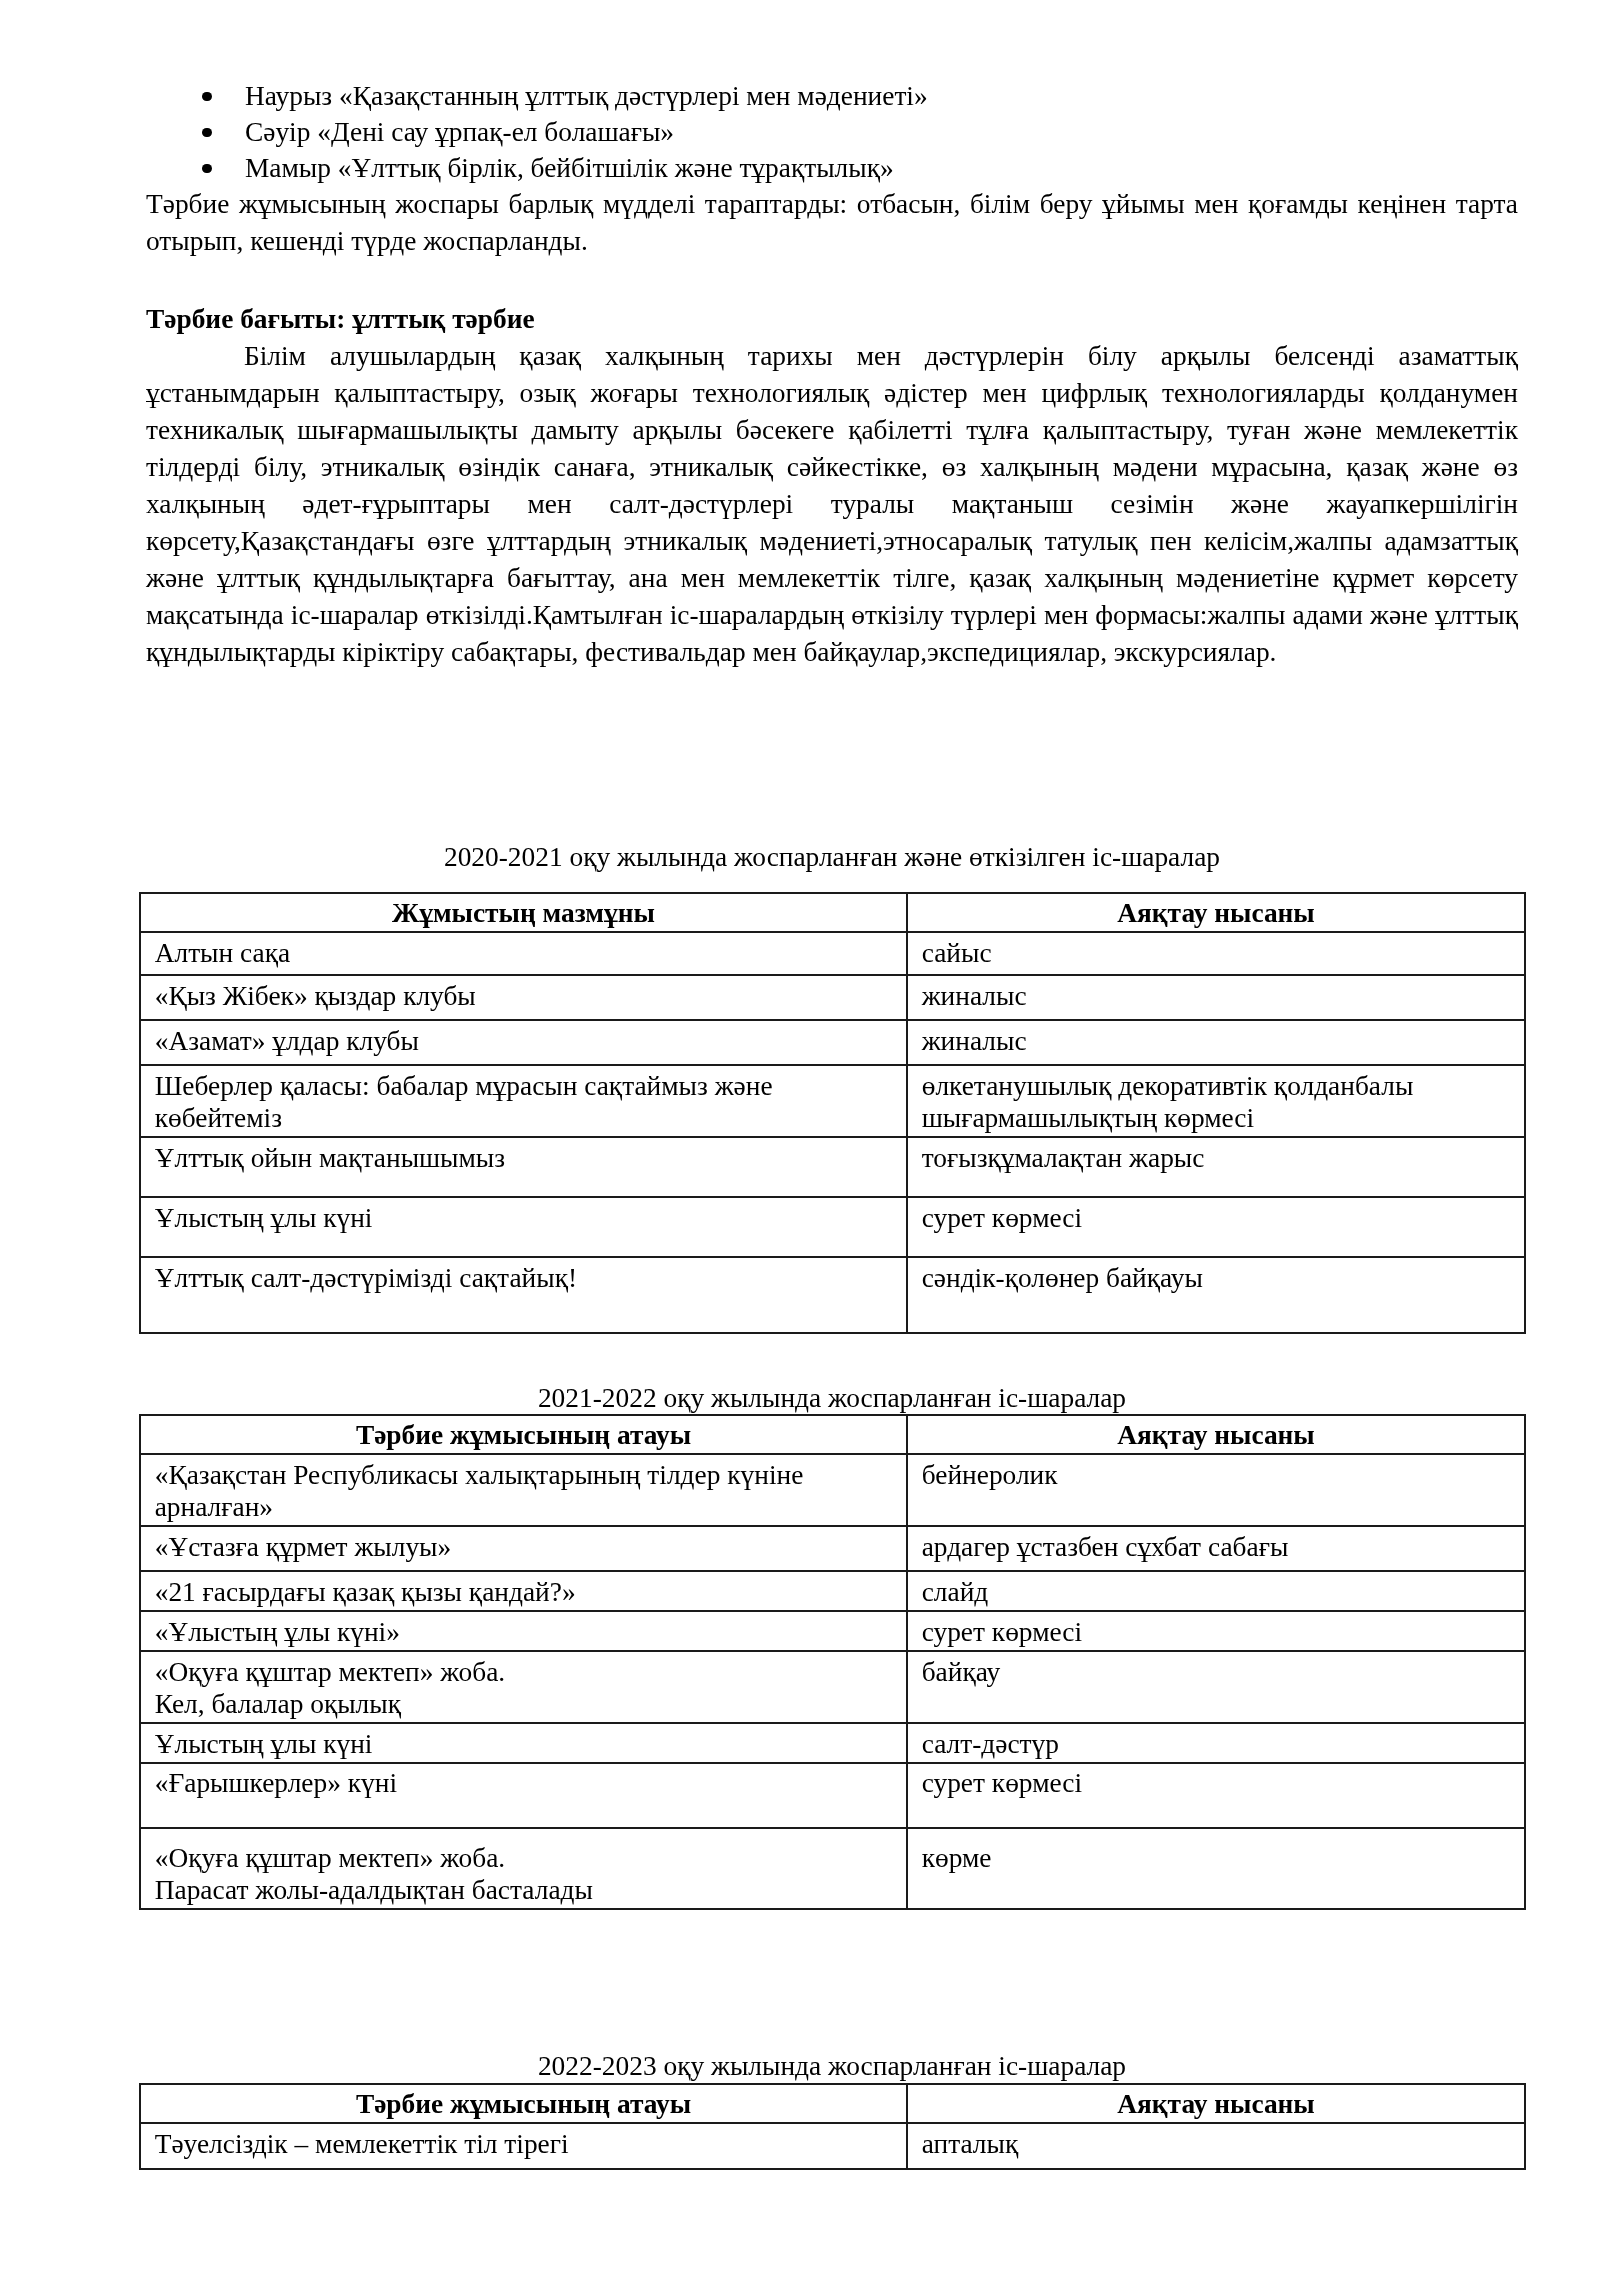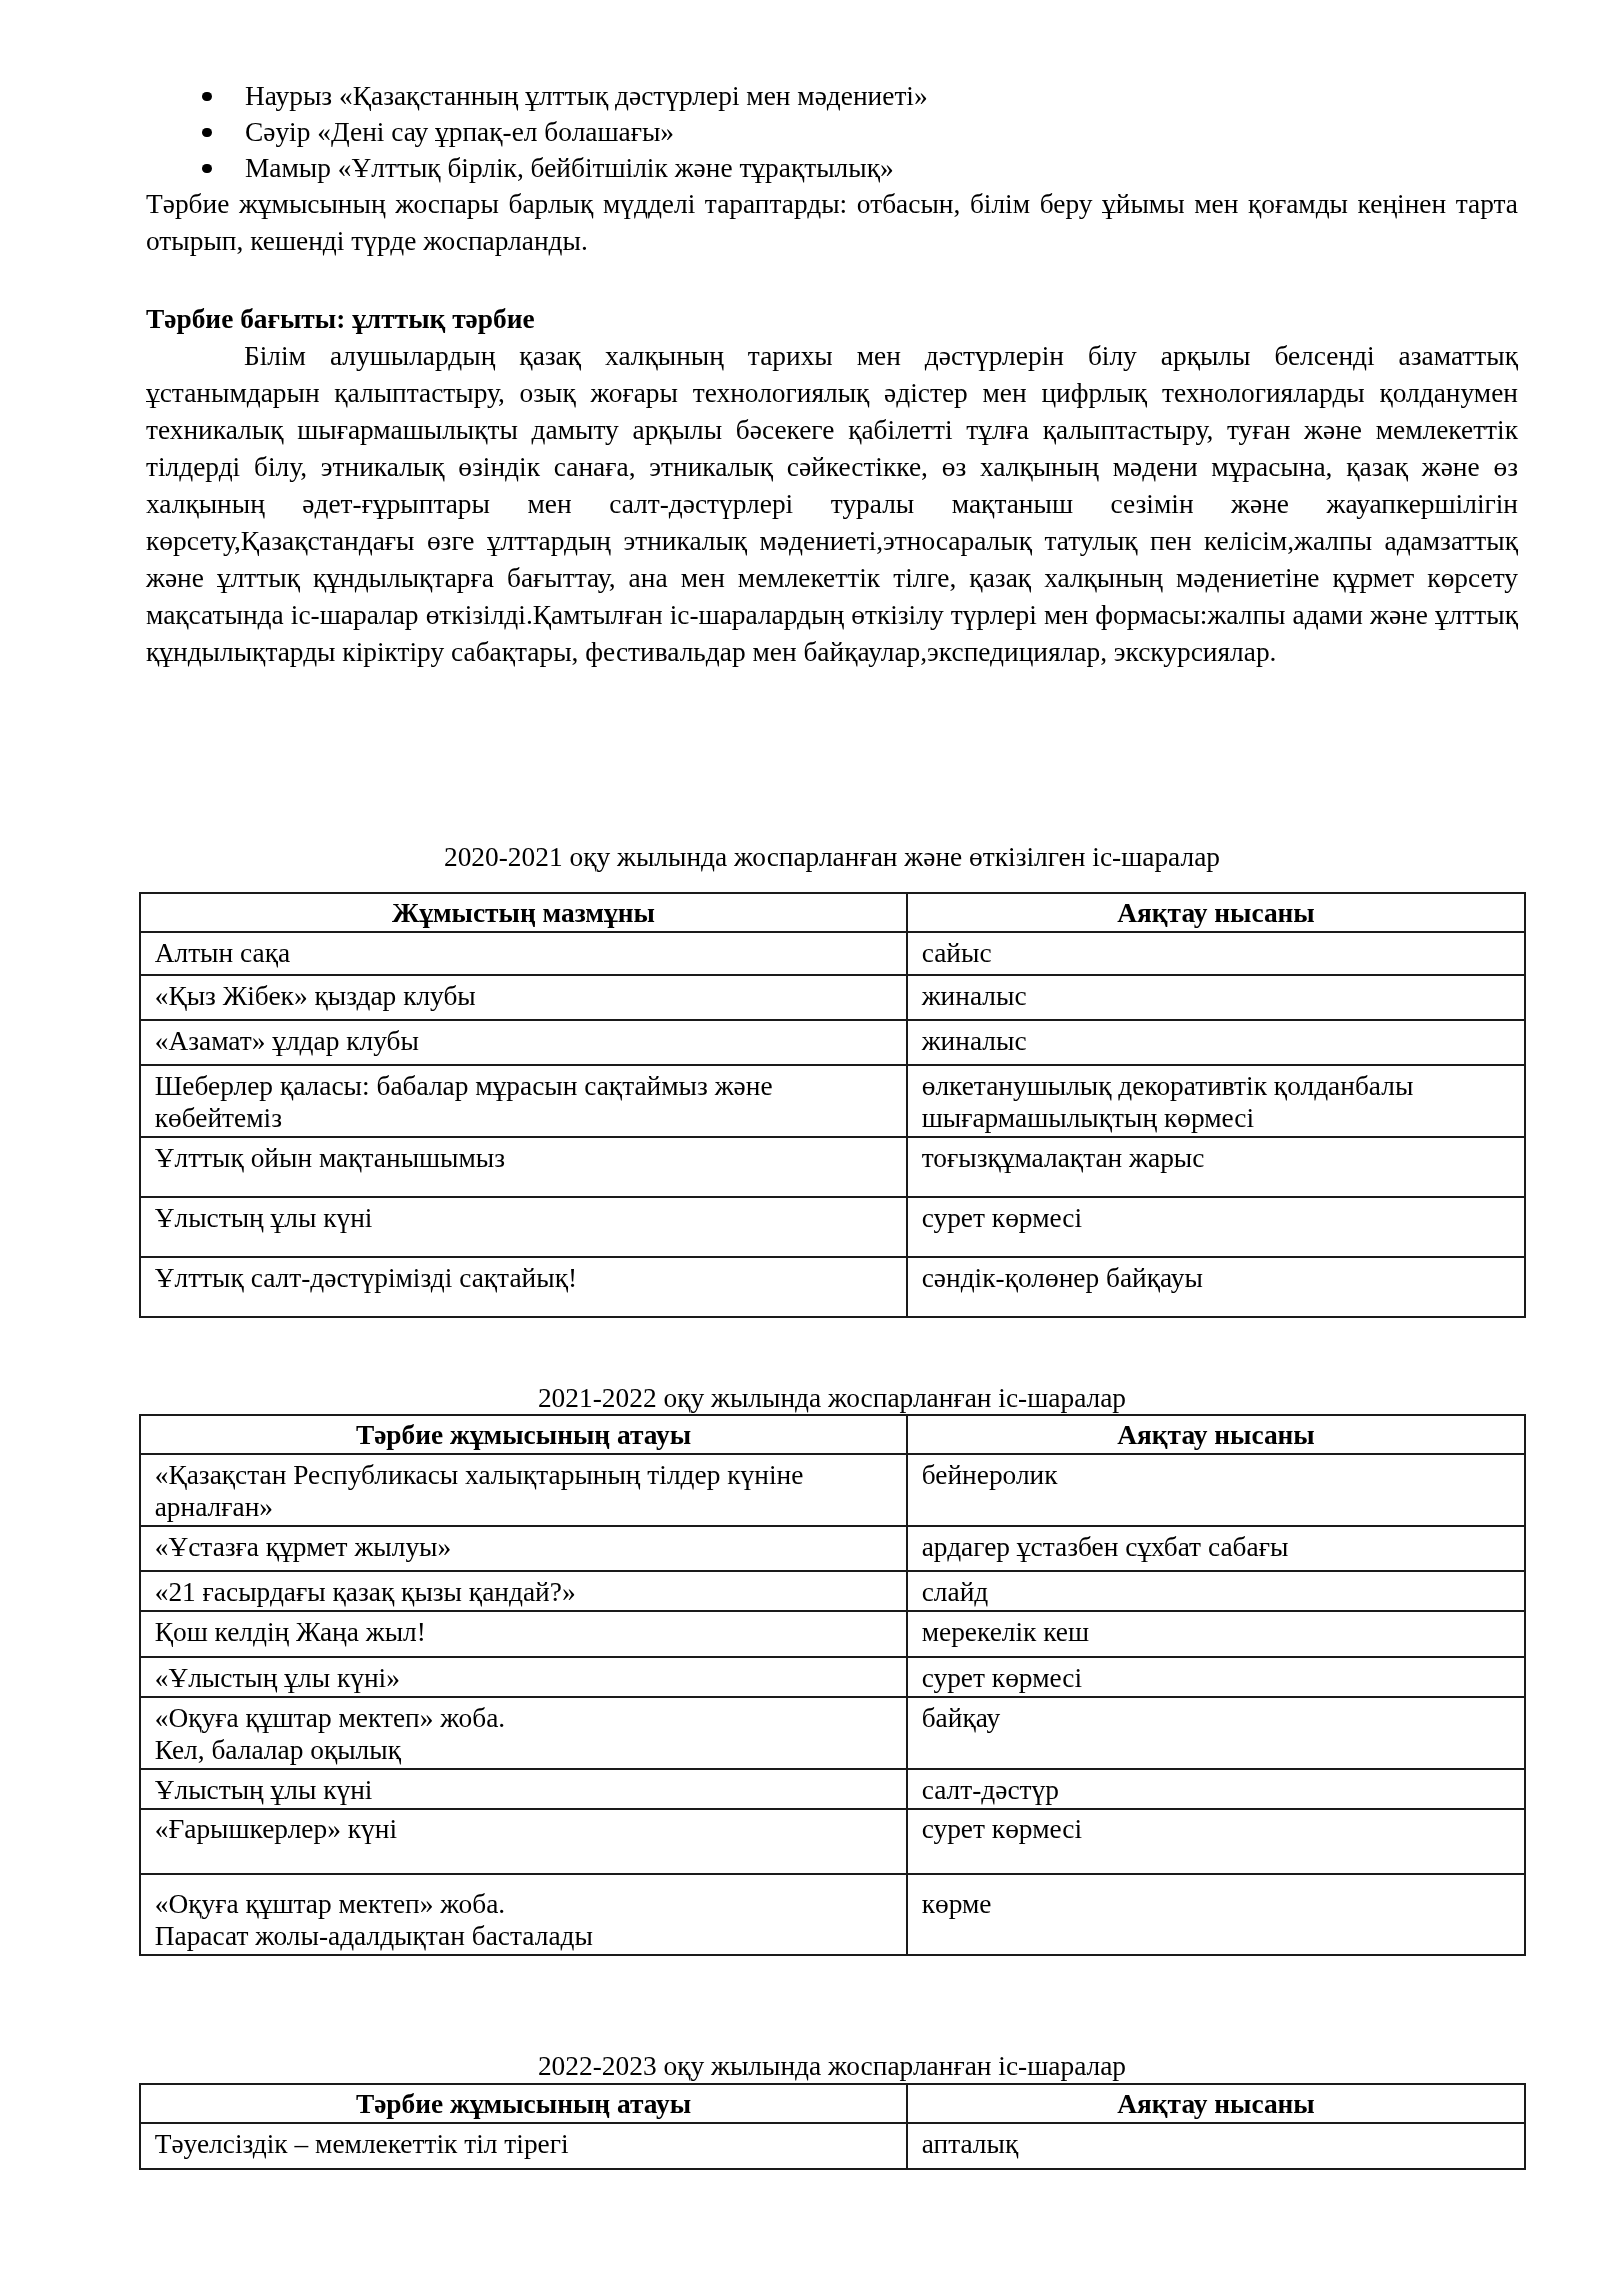--- a/index.html
+++ b/index.html
@@ -136,21 +136,21 @@
       <td>өлкетанушылық декоративтік қолданбалы шығармашылықтың көрмесі</td>
     </tr>
     <tr style="height:60px;">
       <td>Ұлттық ойын мақтанышымыз</td>
       <td>тоғызқұмалақтан жарыс</td>
     </tr>
     <tr style="height:60px;">
       <td>Ұлыстың ұлы күні</td>
       <td>сурет көрмесі</td>
     </tr>
-    <tr style="height:60px;">
+    <tr style="height:76px;">
       <td>Ұлттық салт-дәстүрімізді сақтайық!</td>
       <td>сәндік-қолөнер байқауы</td>
     </tr>
   </tbody>
 </table>
 
 <div class="tbl-caption" style="top:1382px;">2021-2022 оқу жылында жоспарланған  іс-шаралар</div>
 <table class="plan" style="top:1414px;">
   <colgroup>
       <col class="c1">
@@ -168,24 +168,20 @@
       <td>бейнеролик</td>
     </tr>
     <tr style="height:45px;">
       <td>«Ұстазға құрмет жылуы»</td>
       <td>ардагер ұстазбен сұхбат сабағы</td>
     </tr>
     <tr style="height:32px;">
       <td>«21 ғасырдағы қазақ қызы қандай?»</td>
       <td>слайд</td>
     </tr>
-    <tr style="height:46px;">
-      <td>Қош келдің Жаңа жыл!</td>
-      <td>мерекелік кеш</td>
-    </tr>
     <tr style="height:40px;">
       <td>«Ұлыстың ұлы күні»</td>
       <td>сурет көрмесі</td>
     </tr>
     <tr style="height:72px;">
       <td style="white-space:pre-line;">«Оқуға құштар мектеп» жоба.
 Кел, балалар оқылық</td>
       <td>байқау</td>
     </tr>
     <tr style="height:39px;">

